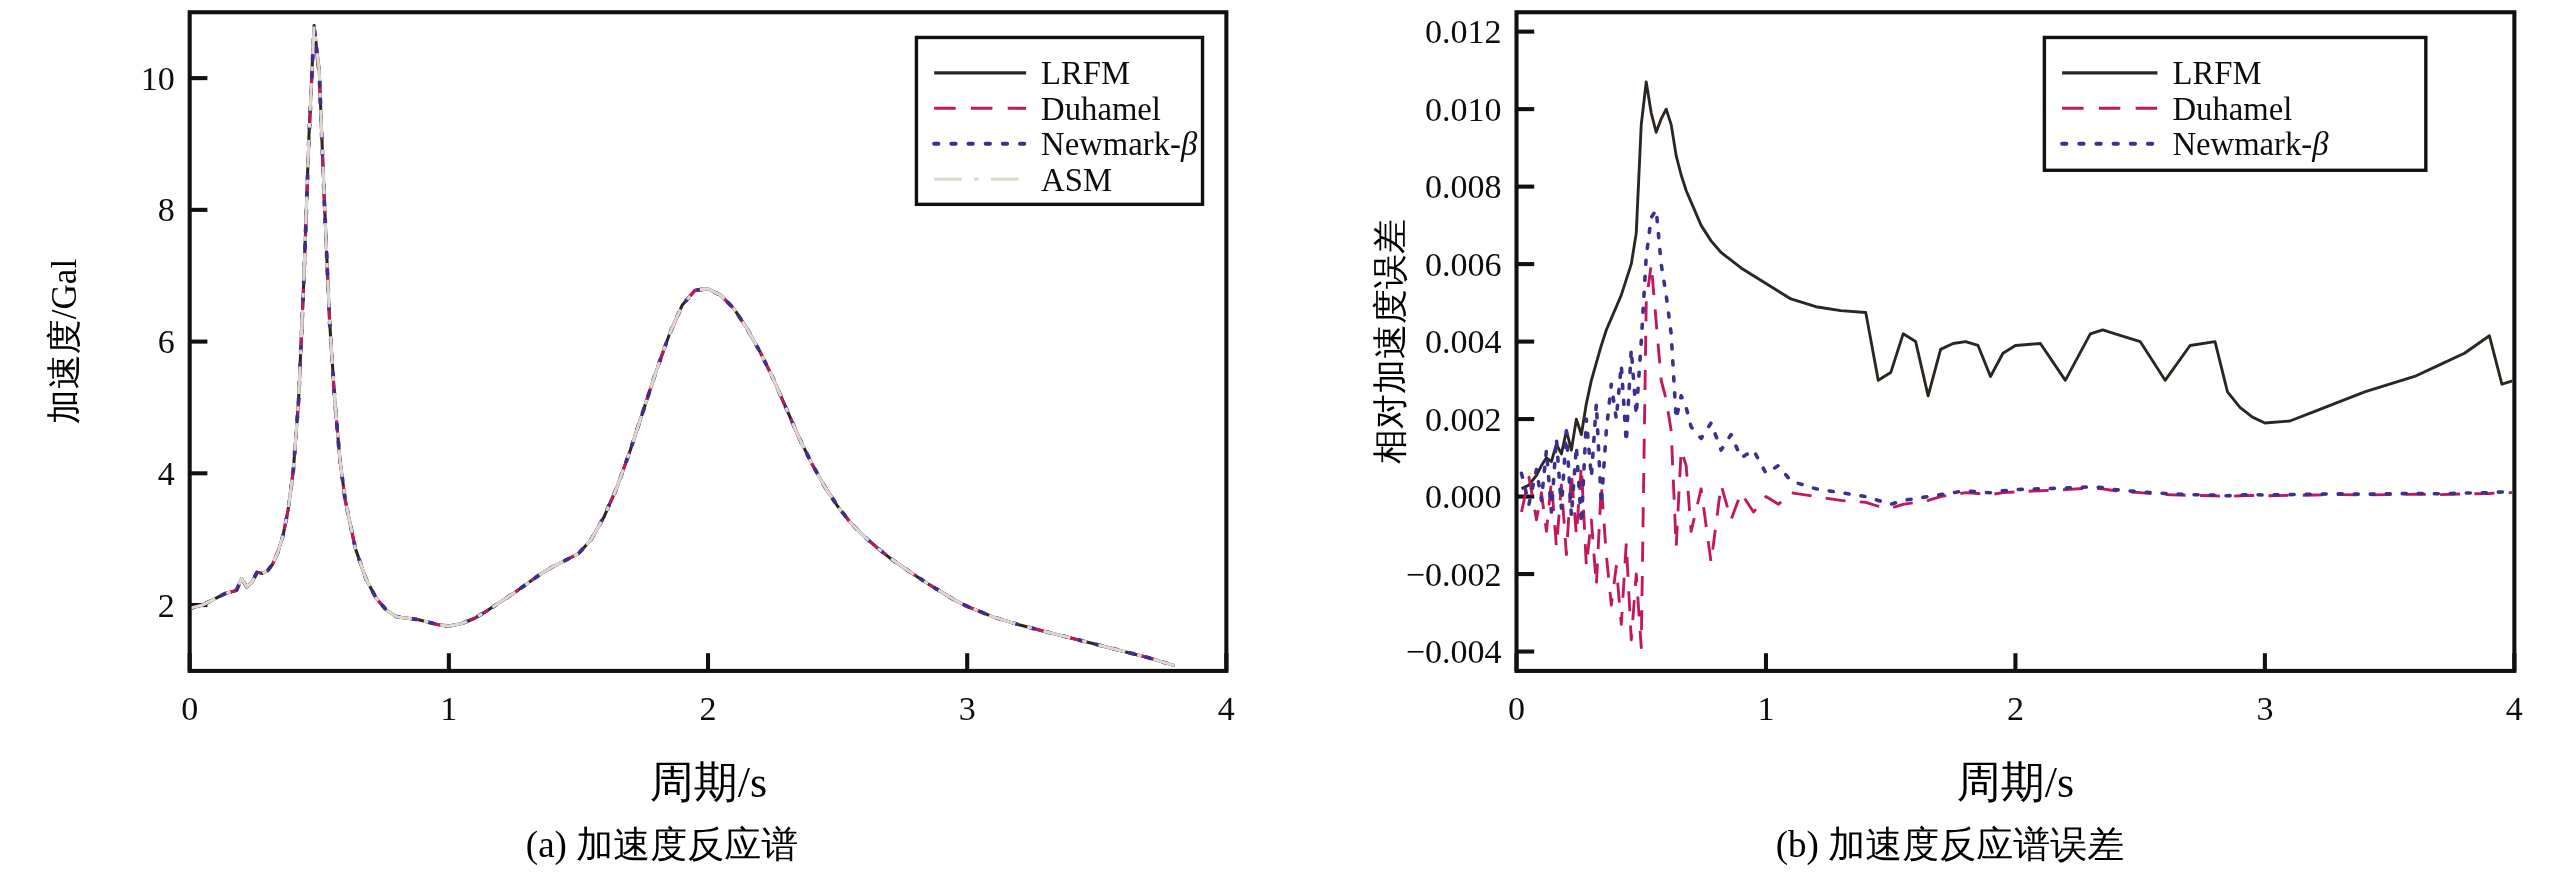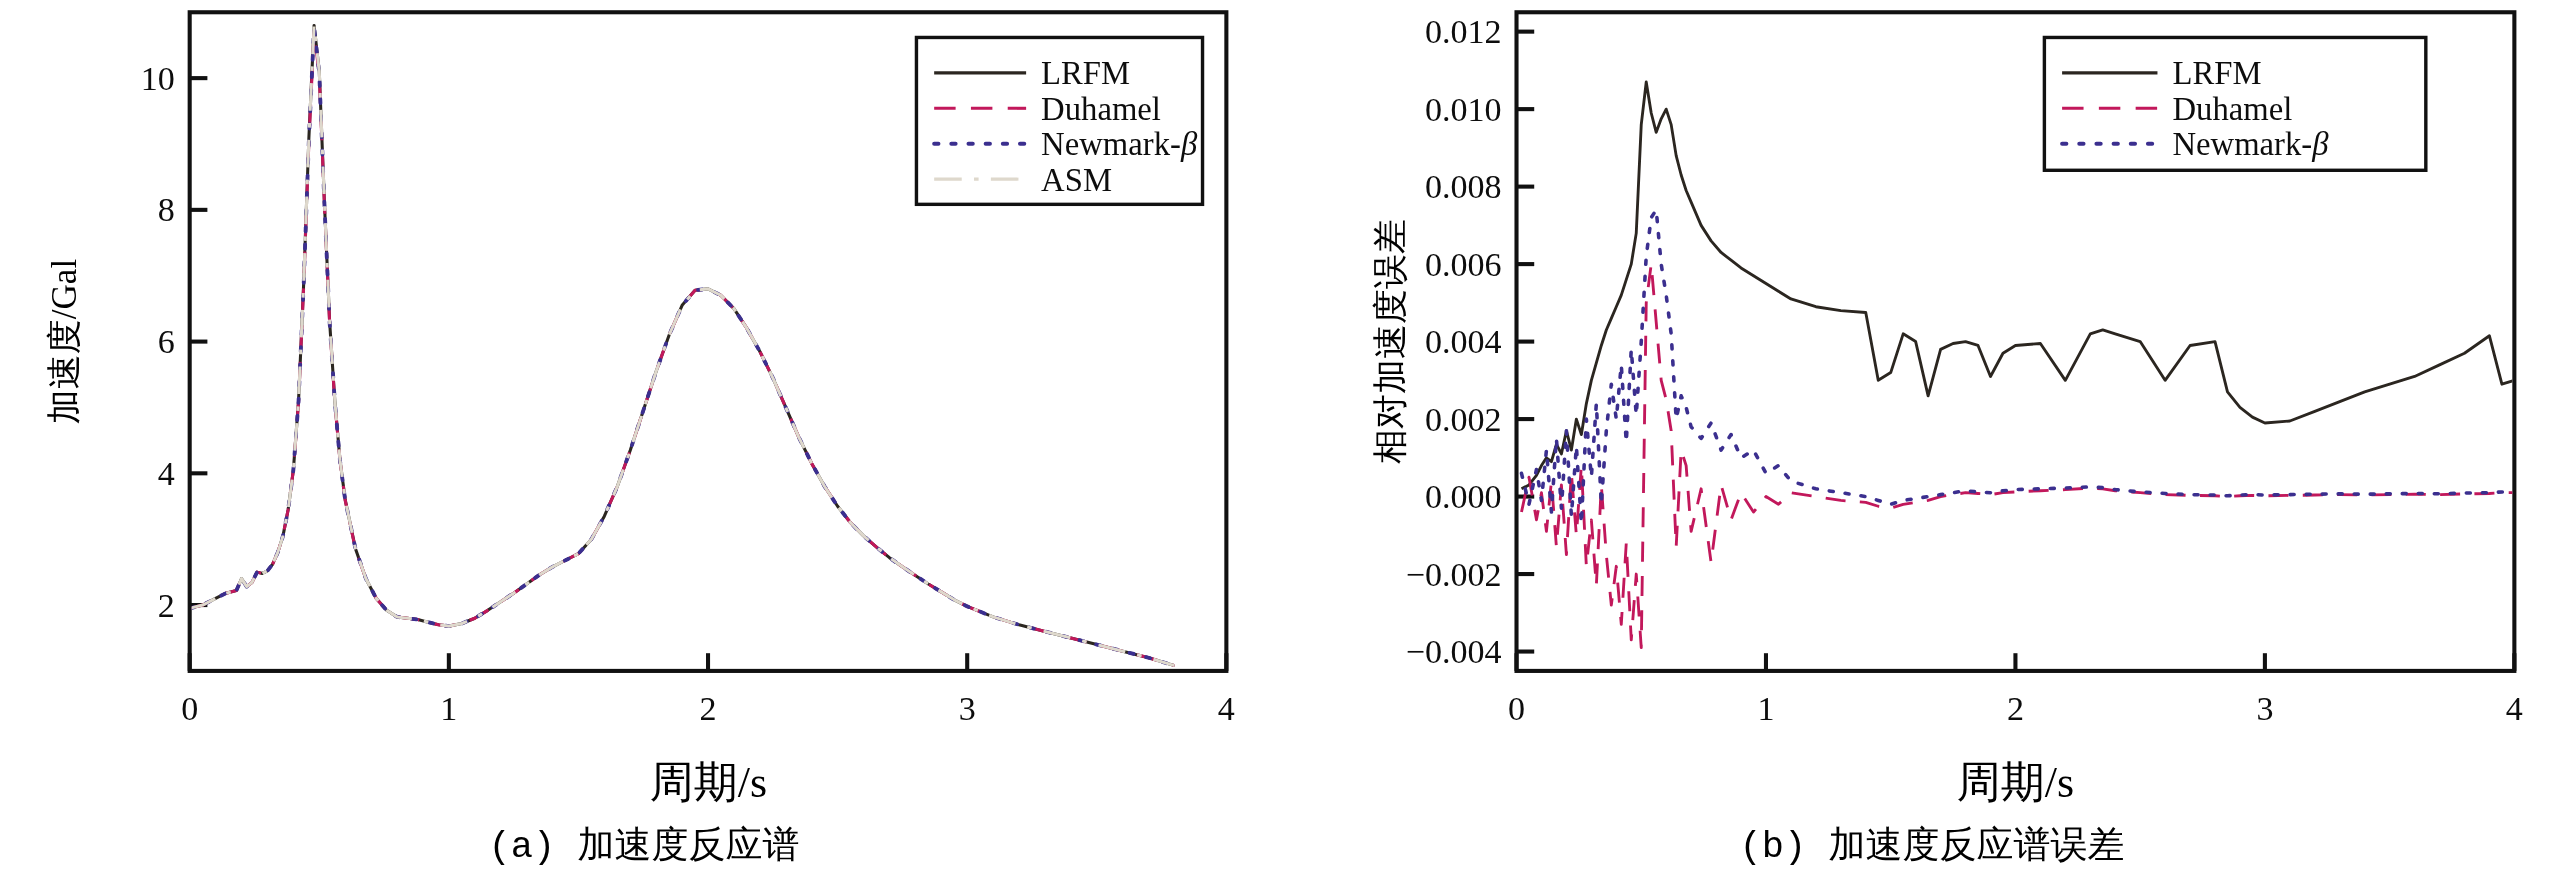--- a/index.html
+++ b/index.html
@@ -6,21 +6,21 @@
   body{width:2576px;height:885px;font-family:"Liberation Serif",serif;color:#000;overflow:hidden;}
   .figure{position:relative;width:2576px;height:885px;background:#fff;}
   .panel{position:absolute;top:0;height:885px;}
   .panel-a{left:0;width:1288px;}
   .panel-b{left:1288px;width:1288px;}
   .axes-svg{display:block;}
 
   .ylabel{position:absolute;transform-origin:center center;transform:rotate(-90deg);
           white-space:nowrap;font-size:35px;font-family:"Liberation Serif",serif;letter-spacing:0px;}
   .xlabel{position:absolute;text-align:center;font-size:44px;font-family:"Liberation Serif",serif;}
-  .caption{position:absolute;text-align:center;font-size:37px;font-family:Liberation Mono, monospace;width:100%;left:0;}
+  .caption{position:absolute;text-align:center;font-size:37px;font-family:Liberation Serif, serif;width:100%;left:18px;}
 
   .tick-label{font-size:50px;font-family:"Liberation Serif",serif;fill:#0d0d0d;}
   .legend-label{font-size:48px;font-family:"Liberation Serif",serif;fill:#0d0d0d;}
 </style>
 </head>
 <body>
 
 <div class="figure">
 
   <div class="panel panel-a">

